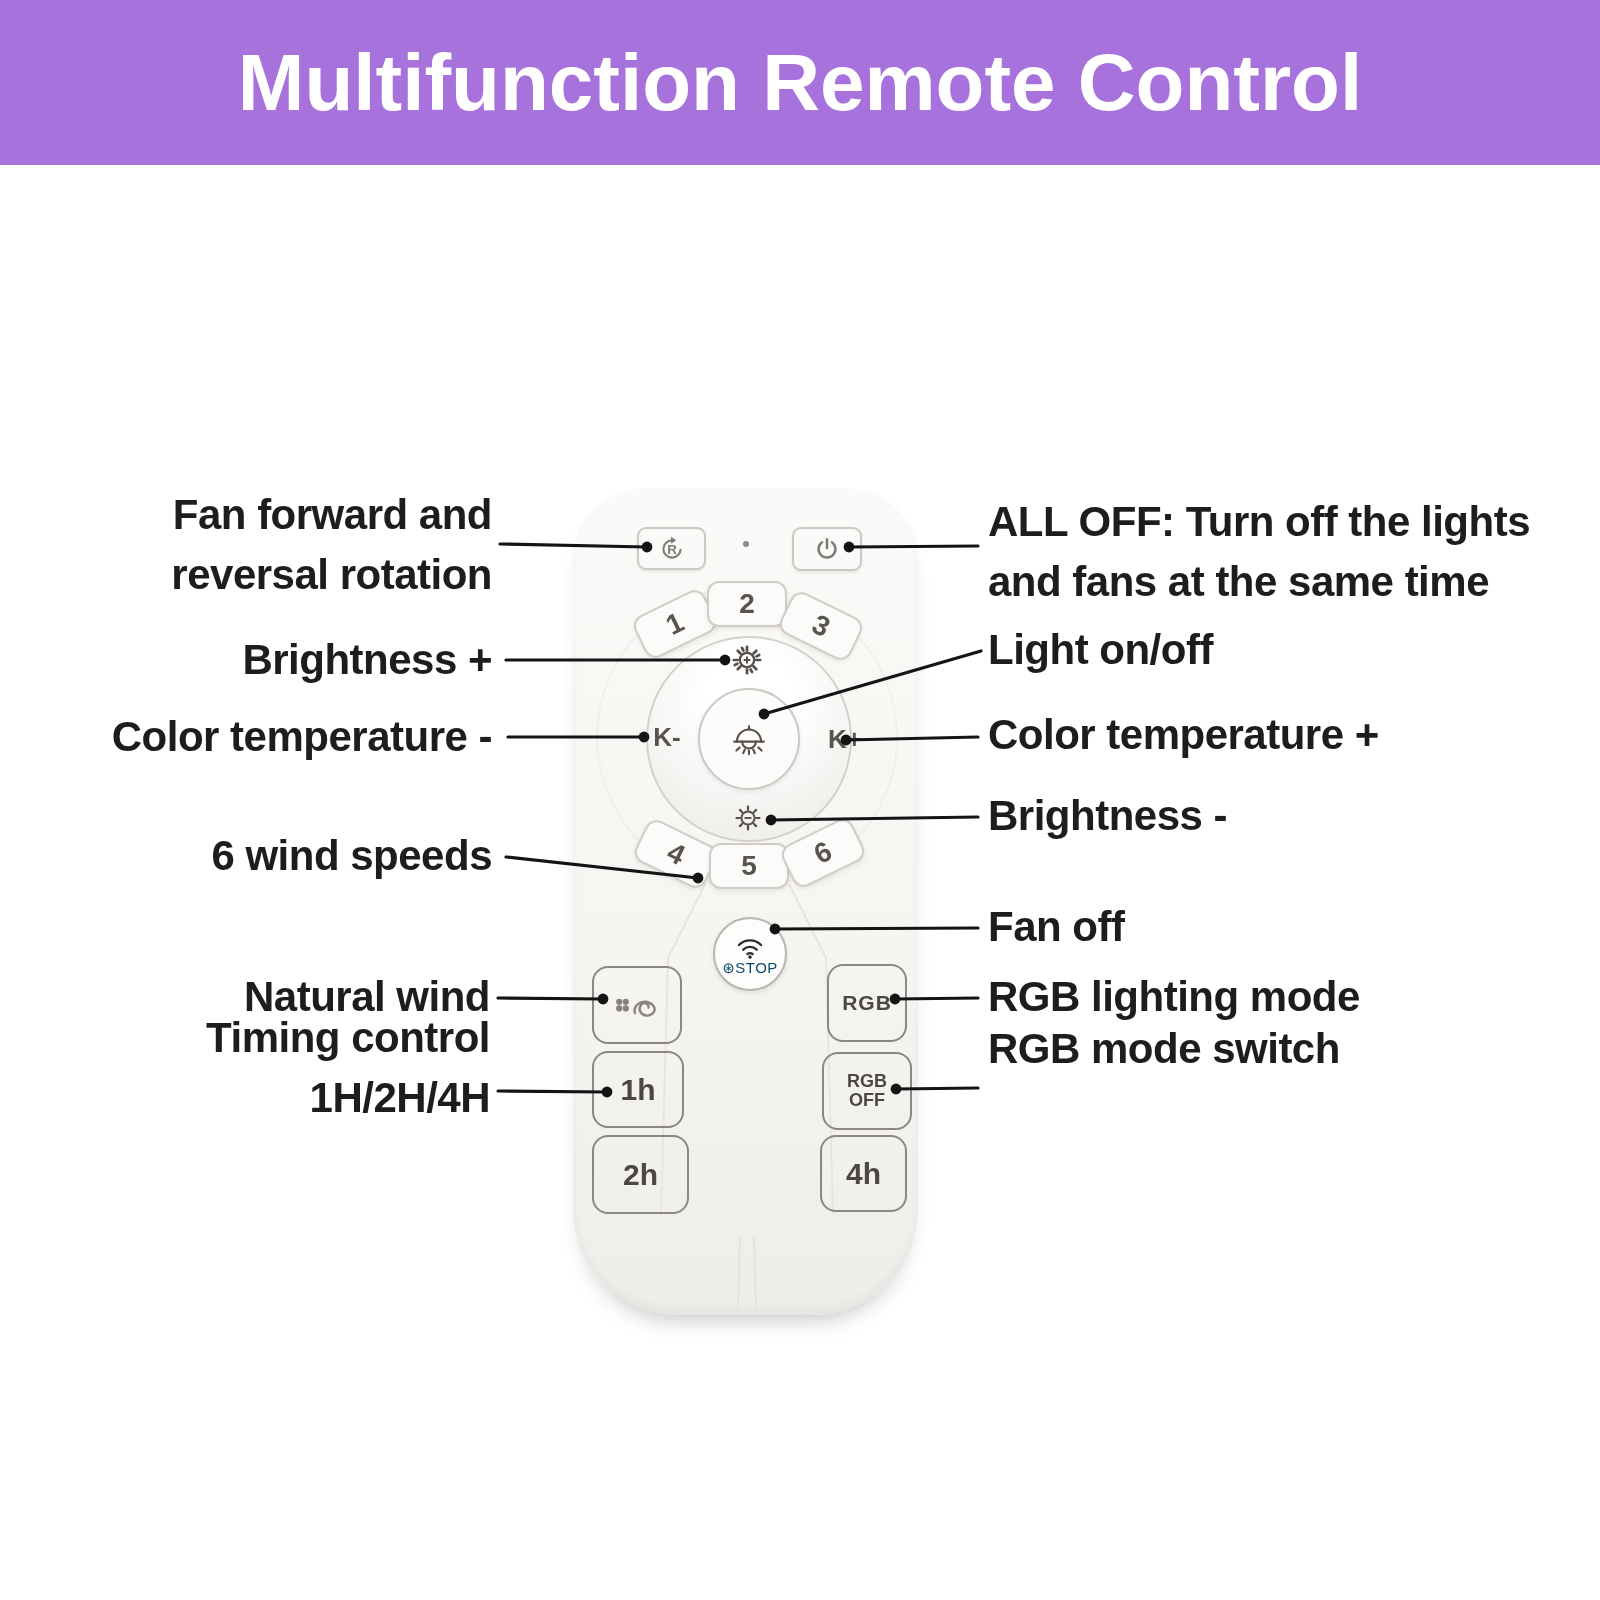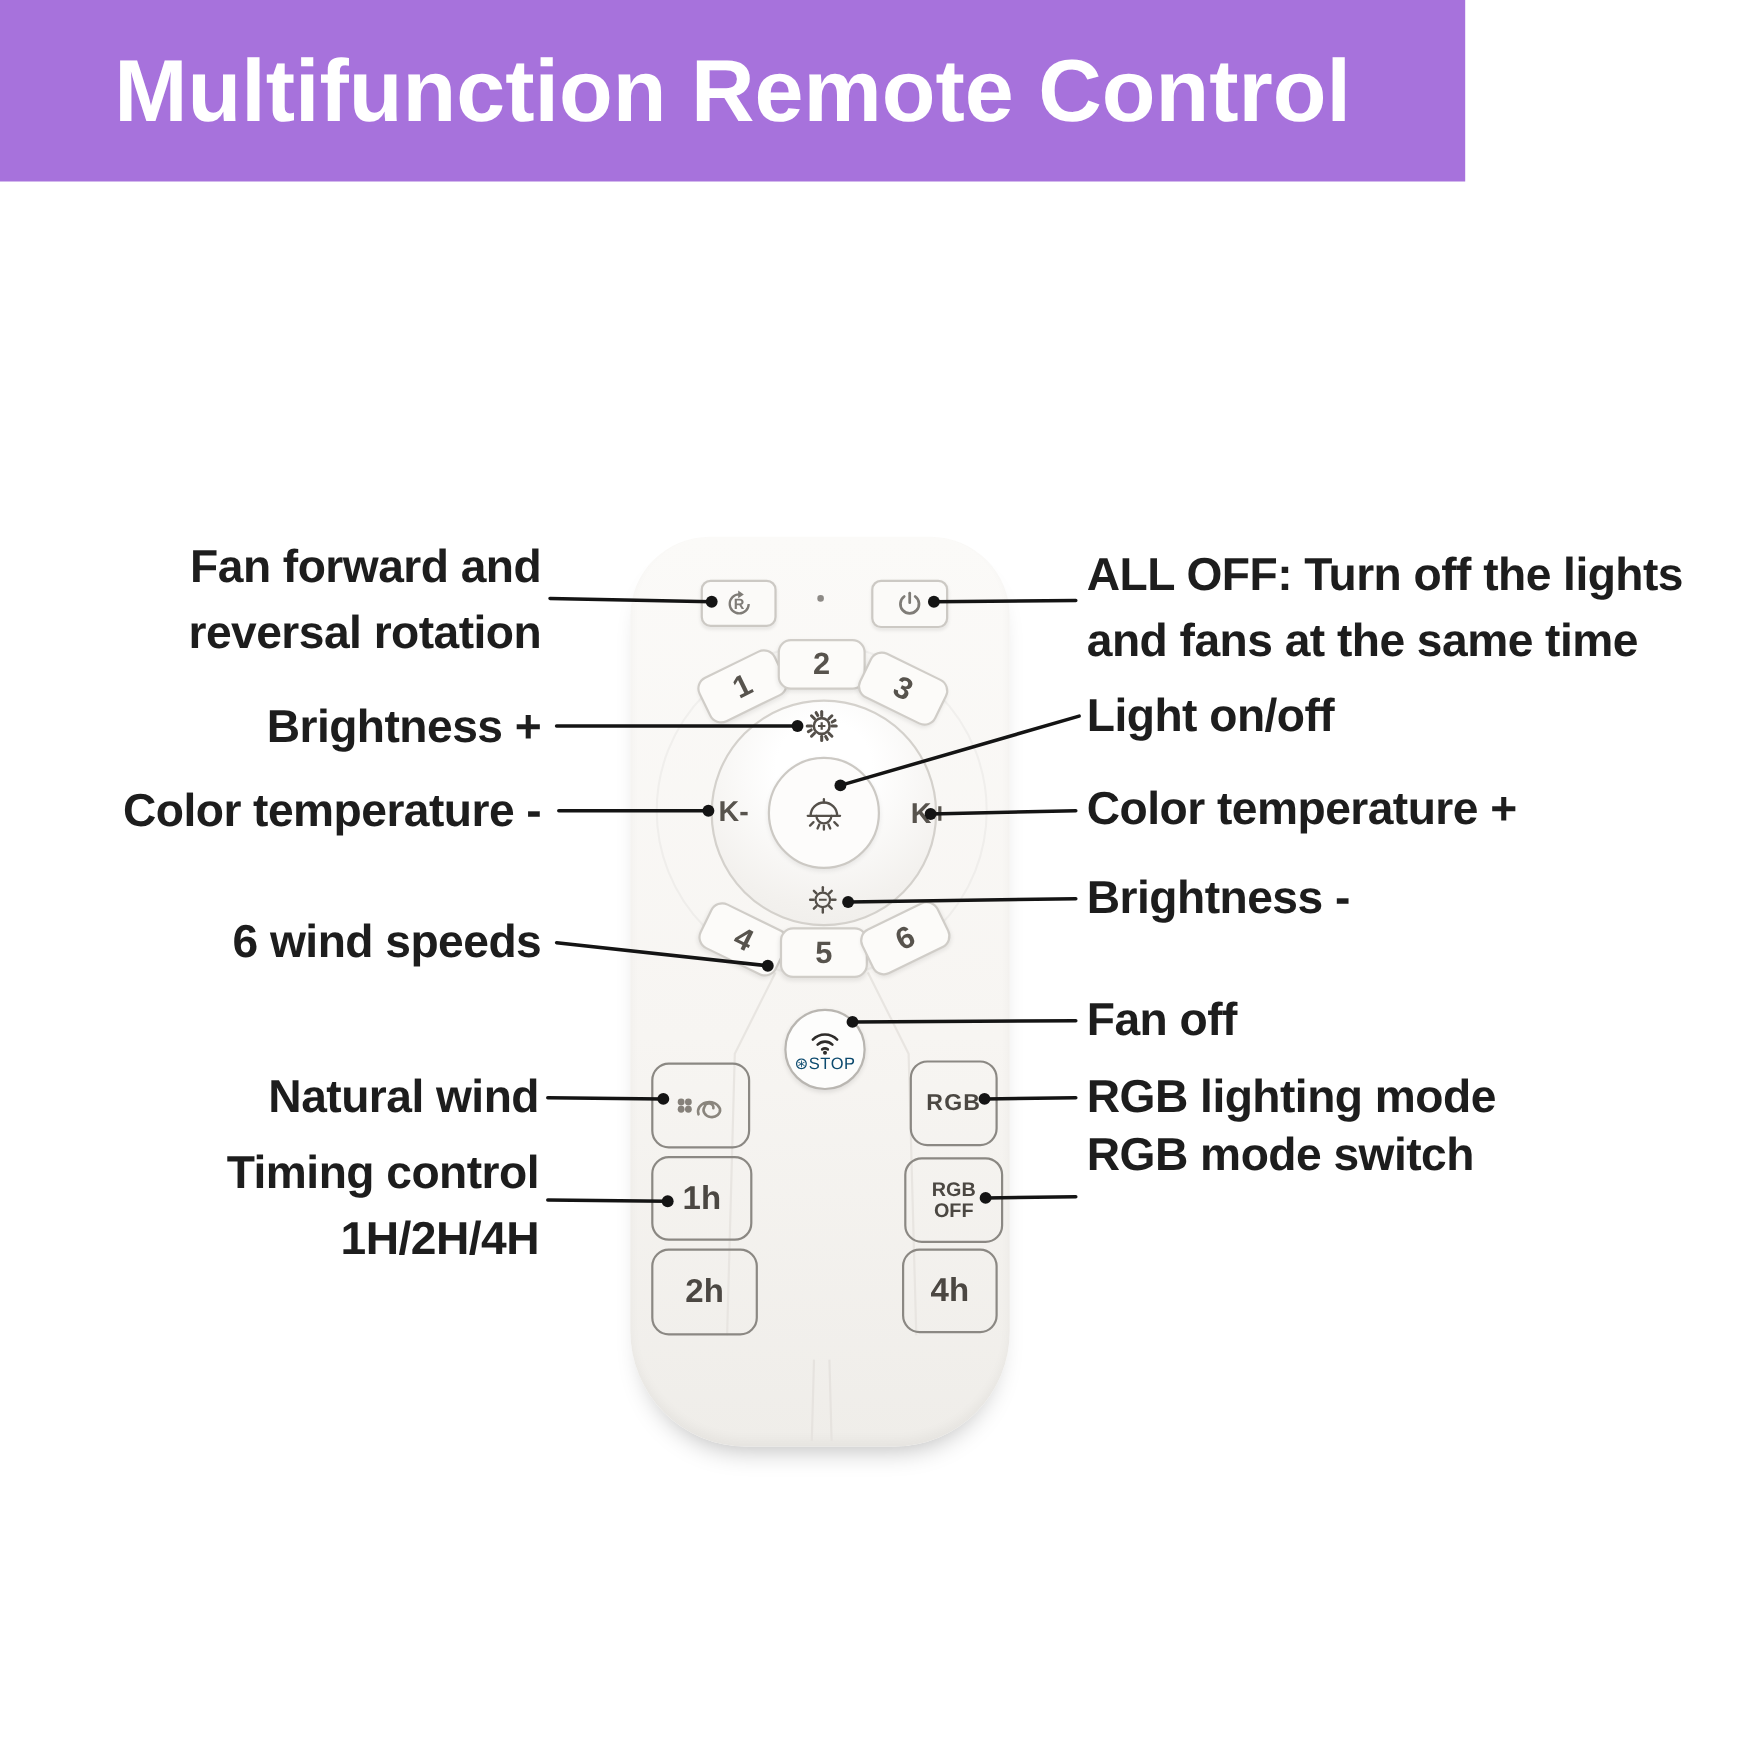--- a/index.html
+++ b/index.html
@@ -1,19 +1,19 @@
 <!DOCTYPE html>
 <html><head>
 <meta charset="utf-8">
 <style>
   html,body{margin:0;padding:0;background:#fff;}
   #canvas{position:relative;width:1600px;height:1600px;background:#ffffff;overflow:hidden;
           font-family:"Liberation Sans", sans-serif;}
   
-  .banner{position:absolute;left:0;top:0;width:1332px;height:165px;display:flex;
+  .banner{position:absolute;left:0;top:0;width:1600px;height:165px;display:flex;
           align-items:center;justify-content:center;}
   .banner h1{margin:0;font-size:80px;font-weight:700;letter-spacing:0px;}
   
   .anno{position:absolute;font-size:42px;font-weight:600;color:#1d1d1d;line-height:1.42;
         letter-spacing:-0.5px;white-space:pre-line;transform:translateY(-50%);}
   .anno.left{text-align:right;}
   .anno.right{text-align:left;}
   
   #connectors{position:absolute;left:0;top:0;pointer-events:none;}
   
@@ -245,21 +245,21 @@
       <circle cx="896" cy="1089" r="5.4"></circle>
     </g>
   </svg>
 
   <div class="anno left" style="right:1108px;top:545px;">Fan forward and
 reversal rotation</div>
   <div class="anno left" style="right:1108px;top:660px;">Brightness +</div>
   <div class="anno left" style="right:1108px;top:737px;margin-left:34px;">Color temperature -</div>
   <div class="anno left" style="right:1108px;top:856px;margin-left:44px;">6 wind speeds</div>
   <div class="anno left" style="right:1110px;top:997px;">Natural wind</div>
-  <div class="anno left" style="right:1110px;top:1096px;">Timing control
+  <div class="anno left" style="right:1110px;top:1068px;">Timing control
 1H/2H/4H</div>
 
   <div class="anno right" style="left:988px;top:552px;">ALL OFF: Turn off the lights
 and fans at the same time</div>
   <div class="anno right" style="left:988px;top:650px;">Light on/off</div>
   <div class="anno right" style="left:988px;top:735px;">Color temperature +</div>
   <div class="anno right" style="left:988px;top:816px;">Brightness -</div>
   <div class="anno right" style="left:988px;top:927px;">Fan off</div>
   <div class="anno right" style="left:988px;top:997px;">RGB lighting mode</div>
   <div class="anno right" style="left:988px;top:1049px;">RGB mode switch</div>

